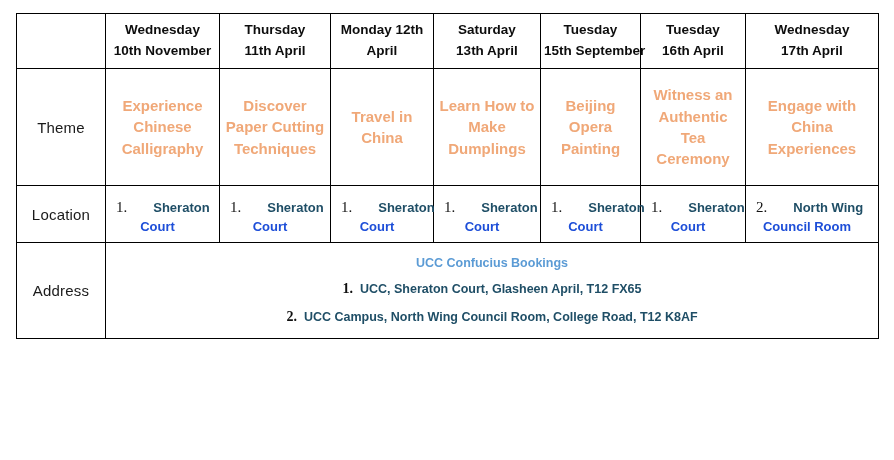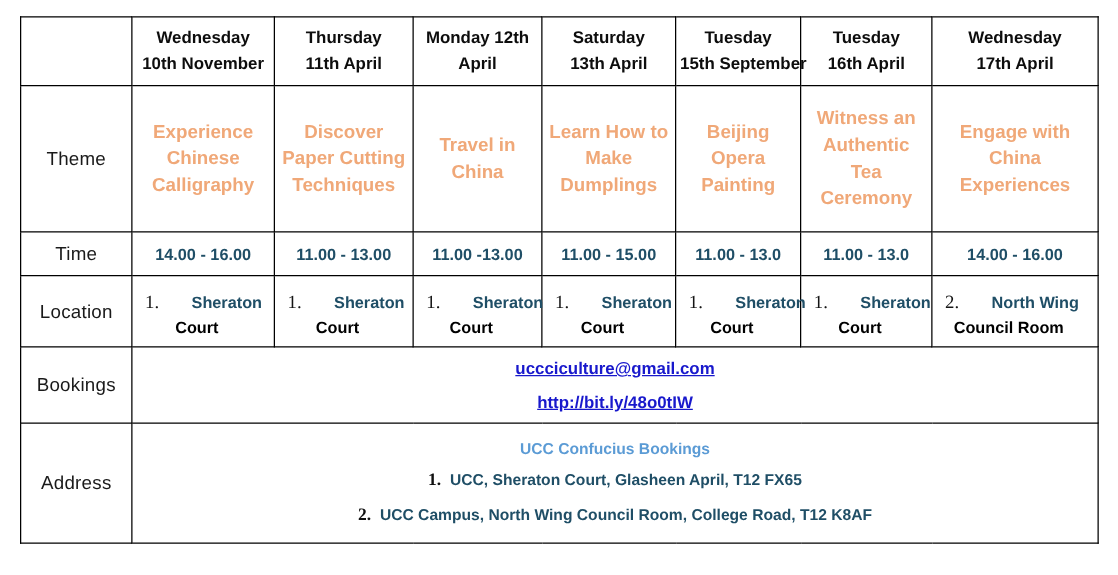--- a/index.html
+++ b/index.html
@@ -100,21 +100,21 @@
     font-size: 13px;
     font-weight: bold;
     color: #1F4E66;
     margin-left: 20px;
   }
   .loc-cont {
     display: block;
     text-align: center;
     font-size: 13px;
     font-weight: bold;
-    color: #000000;
+    color: #1d4ed8;
     padding-right: 10px;
   }
 
   
   tr.max-row td { height: 28px; }
   .max-text {
     font-size: 13px;
     font-weight: bold;
     color: #27AAB6;
     white-space: nowrap;
@@ -216,30 +216,20 @@
         <td class="rowlabel">Theme</td>
         <td class="theme-text">Experience Chinese Calligraphy</td>
         <td class="theme-text">Discover Paper Cutting Techniques</td>
         <td class="theme-text">Travel in China</td>
         <td class="theme-text">Learn How to Make Dumplings</td>
         <td class="theme-text">Beijing Opera Painting</td>
         <td class="theme-text">Witness an Authentic Tea Ceremony</td>
         <td class="theme-text">Engage with China Experiences</td>
       </tr>
 
-      <tr class="time-row">
-        <td class="rowlabel">Time</td>
-        <td class="time-text">14.00 - 16.00</td>
-        <td class="time-text">11.00 - 13.00</td>
-        <td class="time-text">11.00 -13.00</td>
-        <td class="time-text">11.00 - 15.00</td>
-        <td class="time-text">11.00 - 13.0</td>
-        <td class="time-text">11.00 - 13.0</td>
-        <td class="time-text">14.00 - 16.00</td>
-      </tr>
 
       <tr class="loc-row">
         <td class="rowlabel">Location</td>
         <td>
           <span class="loc-cell">
             <span class="loc-num">1.</span><span class="loc-name">Sheraton</span>
           </span>
           <span class="loc-cont">Court</span>
         </td>
         <td>
@@ -274,27 +264,20 @@
         </td>
         <td>
           <span class="loc-cell">
             <span class="loc-num">2.</span><span class="loc-name">North Wing</span>
           </span>
           <span class="loc-cont">Council Room</span>
         </td>
       </tr>
 
 
-      <tr class="book-row">
-        <td class="rowlabel">Bookings</td>
-        <td class="book-cell" colspan="7">
-          <span class="book-link">uccciculture@gmail.com</span>
-          <span class="book-link">http://bit.ly/48o0tIW</span>
-        </td>
-      </tr>
 
       <tr class="addr-row">
         <td class="rowlabel">Address</td>
         <td class="addr-cell" colspan="7">
           <span class="addr-org">UCC Confucius Bookings</span>
           <span class="addr-item">
             <span class="addr-num">1.</span><span>UCC, Sheraton Court, Glasheen April, T12 FX65</span>
           </span>
           <span class="addr-item">
             <span class="addr-num">2.</span><span>UCC Campus, North Wing Council Room, College Road, T12 K8AF</span>

